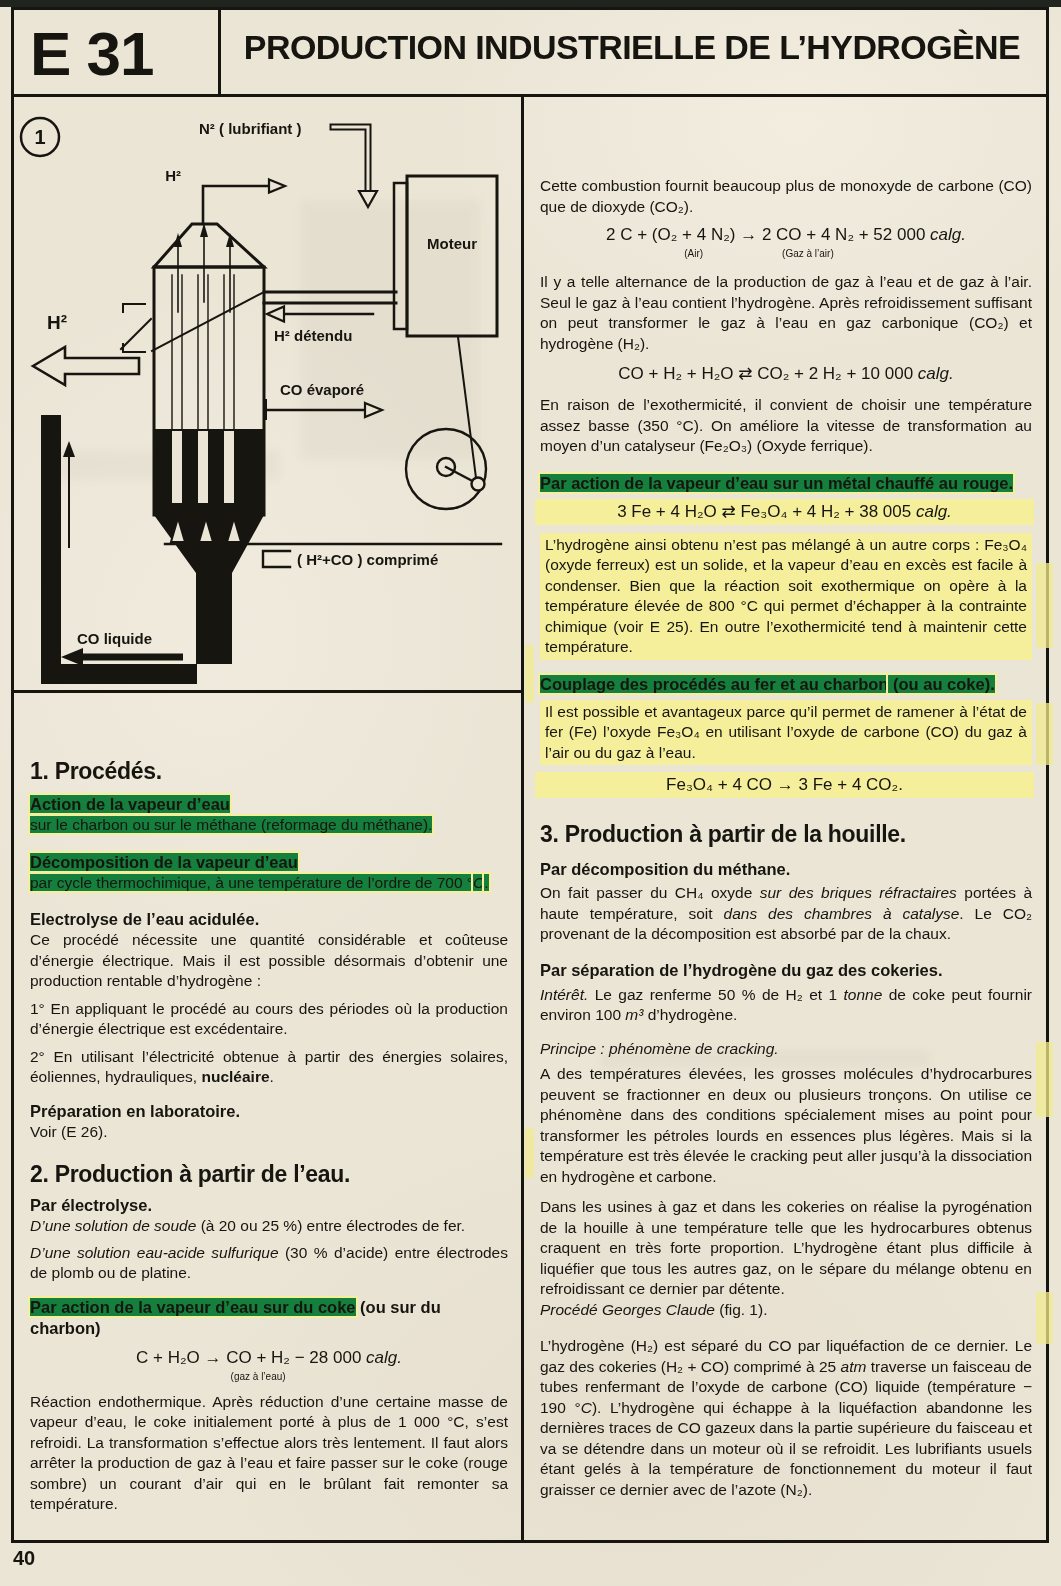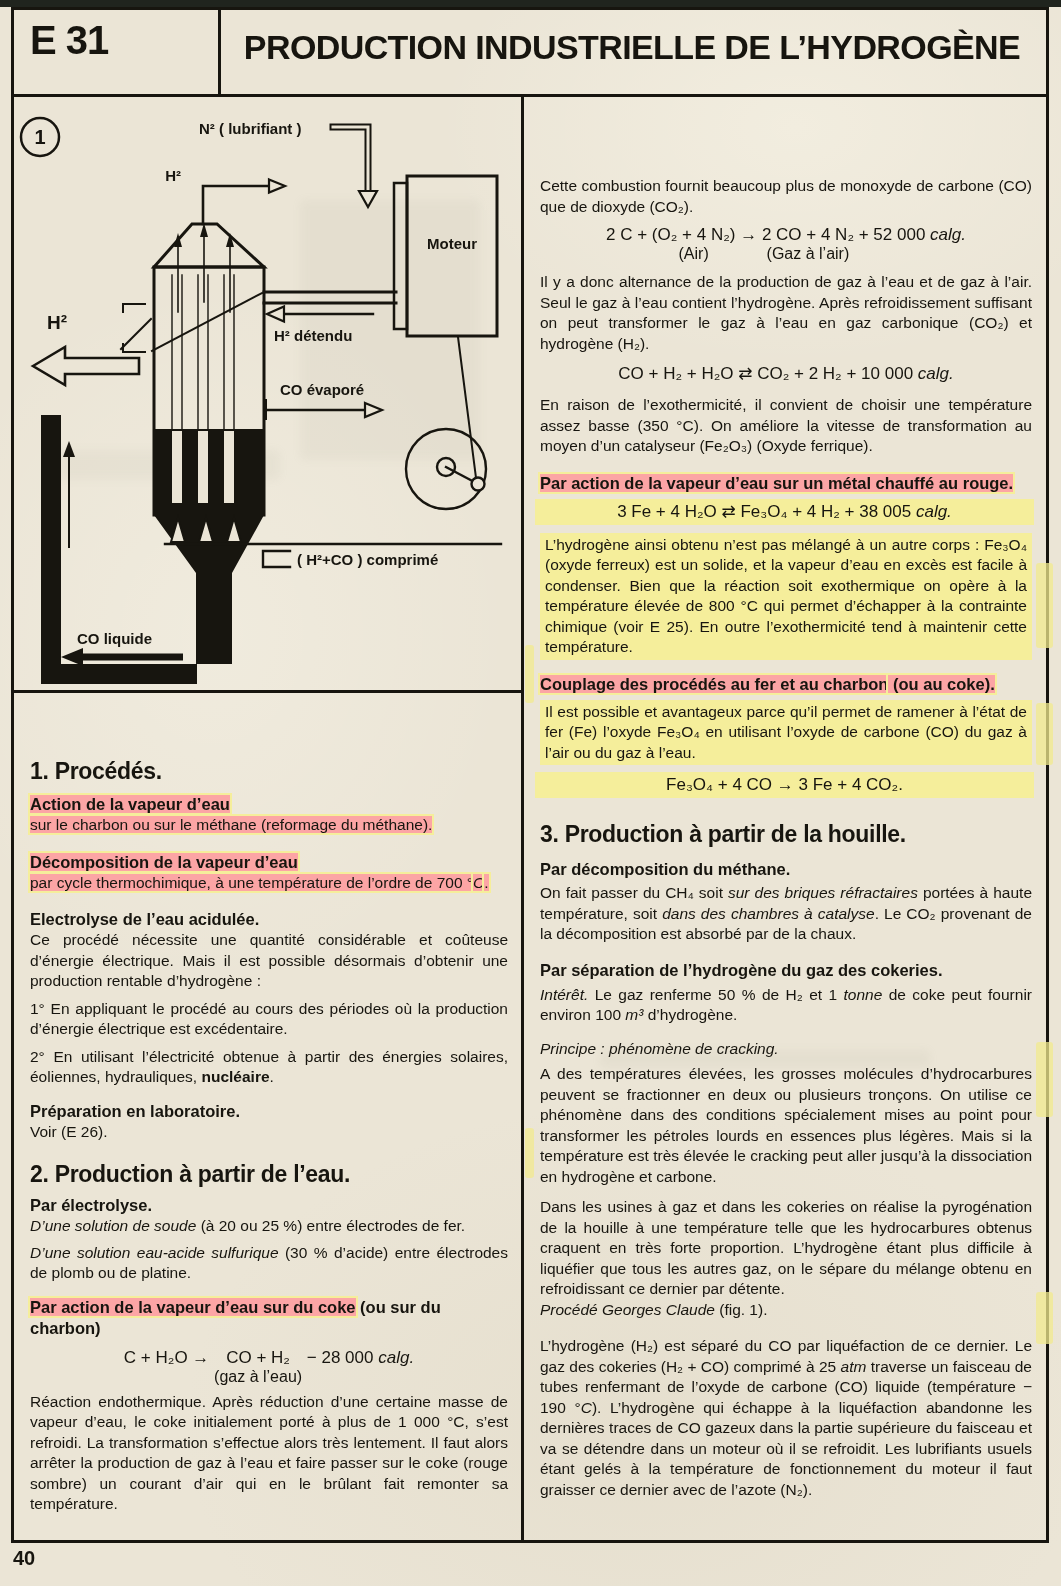--- a/index.html
+++ b/index.html
@@ -12,35 +12,35 @@
   body::before{content:"";position:absolute;inset:0;pointer-events:none;
     background:
       radial-gradient(ellipse 600px 400px at 75% 8%, rgba(255,252,240,.35), transparent 60%),
       radial-gradient(ellipse 500px 600px at 20% 40%, rgba(255,253,244,.25), transparent 60%),
       radial-gradient(ellipse 700px 500px at 60% 90%, rgba(205,195,170,.18), transparent 65%);
   }
   .abs{position:absolute;}
   .edge-band{left:0;top:0;width:1061px;height:7px;background:#20241e;}
   .frame{left:11px;top:7px;width:1032px;height:1530px;border:3px solid #17150f;background:transparent;}
   .rule{background:#17150f;}
-  .h-code{left:30px;top:18px;font-size:40px;font-weight:bold;letter-spacing:-1px;}
+  .h-code{left:30px;top:18px;font-size:62px;font-weight:bold;letter-spacing:-1px;}
   .h-title{left:232px;top:28px;width:800px;text-align:center;font-size:34px;font-weight:bold;letter-spacing:-0.6px;white-space:nowrap;}
   .col{position:absolute;text-align:left;}
   .col p{margin:0;}
   .body{font-size:15.5px;line-height:20.5px;text-align:justify;}
   .sub{font-size:16.5px;line-height:21px;font-weight:bold;text-align:left;}
   .h-num{font-size:23px;font-weight:bold;margin:0;letter-spacing:-0.3px;}
   .i{font-style:italic;}
   .b{font-weight:bold;}
-  .hl{background:#fca5a5;box-shadow:0 0 0 2px #f5ee9b;}
+  .hl{background:#15803d;box-shadow:0 0 0 2px #f5ee9b;}
   .hl-block{background:#f5ee9b;padding:2px 5px;margin-left:-5px;margin-right:-2px;}
   .eq{display:flex;justify-content:center;align-items:flex-start;font-size:17px;line-height:22px;}
   .eq span{white-space:pre;}
   .eq-stack{display:inline-flex;flex-direction:column;align-items:center;}
-  .eq-label{font-size:16px;line-height:14px;margin-top:1px;}
+  .eq-label{font-size:10px;line-height:14px;margin-top:1px;}
   .pgnum{left:13px;top:1547px;font-size:20px;font-weight:bold;}
   .ystrip{background:#f2ea8e;opacity:.75;border-radius:3px;}
   .ghost{background:#9a9886;filter:blur(4px);opacity:.08;border-radius:4px;pointer-events:none;}
   svg text{font-family:"Liberation Sans","DejaVu Sans",sans-serif;}
 </style>
 </head>
 <body>
 
 <div class="abs edge-band"></div>
 
@@ -189,21 +189,21 @@
 <div class="col" style="left:540px;top:176px;width:492px;">
   <p class="body" style="margin-bottom:7px;">Cette combustion fournit beaucoup plus de monoxyde de carbone (CO) que de dioxyde (CO₂).</p>
   <div class="eq" style="margin-bottom:11px;">
       <span>2 C + </span>
       <span class="eq-stack"><span>(O₂ + 4 N₂)</span><span class="eq-label">(Air)</span></span>
       <span> → </span>
       <span class="eq-stack"><span>2 CO + 4 N₂</span><span class="eq-label">(Gaz à l’air)</span></span>
       <span> + 52 000 </span>
       <span class="i">calg.</span>
     </div>
-  <p class="body" style="margin-bottom:9px;">Il y a donc alternance de la production de gaz à l’eau et de gaz à l’air. Seul le gaz à l’eau contient l’hydrogène. Après refroidissement suffisant on peut transformer le gaz à l’eau en gaz carbonique (CO₂) et hydrogène (H₂).</p>
+  <p class="body" style="margin-bottom:9px;">Il y a telle alternance de la production de gaz à l’eau et de gaz à l’air. Seul le gaz à l’eau contient l’hydrogène. Après refroidissement suffisant on peut transformer le gaz à l’eau en gaz carbonique (CO₂) et hydrogène (H₂).</p>
   <div class="eq" style="margin-bottom:10px;">
       <span>CO + H₂ + H₂O </span>
       <span>⇄</span>
       <span> CO₂ + 2 H₂ + 10 000 </span>
       <span class="i">calg.</span>
     </div>
   <p class="body" style="margin-bottom:16px;">En raison de l’exothermicité, il convient de choisir une température assez basse (350 °C). On améliore la vitesse de transformation au moyen d’un catalyseur (Fe₂O₃) (Oxyde ferrique).</p>
 
   <p class="sub" style="margin-bottom:5px;"><span class="b hl">Par action de la vapeur d’eau sur un métal chauffé au rouge.</span></p>
   <div class="eq hl-block" style="margin-bottom:8px;">
@@ -216,21 +216,21 @@
 
   <p class="sub" style="margin-bottom:5px;"><span class="b hl">Couplage des procédés au fer et au charbon</span><span class="hl"> (ou au coke).</span></p>
   <p class="body hl-block" style="margin-bottom:7px;">Il est possible et avantageux parce qu’il permet de ramener à l’état de fer (Fe) l’oxyde Fe₃O₄ en utilisant l’oxyde de carbone (CO) du gaz à l’air ou du gaz à l’eau.</p>
   <div class="eq hl-block" style="margin-bottom:23px;">
       <span>Fe₃O₄ + 4 CO → 3 Fe + 4 CO₂.</span>
     </div>
 
   <h2 class="h-num" style="margin-bottom:11px;">3. Production à partir de la houille.</h2>
 
   <p class="sub" style="margin-bottom:3px;"><span class="b">Par décomposition du méthane.</span></p>
-  <p class="body" style="margin-bottom:15px;"><span>On fait passer du CH₄ soit </span><span class="i">sur des briques réfractaires</span><span> portées à haute température, soit </span><span class="i">dans des chambres à catalyse</span><span>. Le CO₂ provenant de la décomposition est absorbé par de la chaux.</span></p>
+  <p class="body" style="margin-bottom:15px;"><span>On fait passer du CH₄ oxyde </span><span class="i">sur des briques réfractaires</span><span> portées à haute température, soit </span><span class="i">dans des chambres à catalyse</span><span>. Le CO₂ provenant de la décomposition est absorbé par de la chaux.</span></p>
 
   <p class="sub" style="margin-bottom:4px;"><span class="b">Par séparation de l’hydrogène du gaz des cokeries.</span></p>
   <p class="body" style="margin-bottom:13px;"><span class="i">Intérêt.</span><span> Le gaz renferme 50 % de H₂ et 1 </span><span class="i">tonne</span><span> de coke peut fournir environ 100 </span><span class="i">m³</span><span> d’hydrogène.</span></p>
 
   <p class="body" style="margin-bottom:5px;"><span class="i">Principe : phénomène de cracking.</span></p>
   <p class="body" style="margin-bottom:10px;">A des températures élevées, les grosses molécules d’hydrocarbures peuvent se fractionner en deux ou plusieurs tronçons. On utilise ce phénomène dans des conditions spécialement mises au point pour transformer les pétroles lourds en essences plus légères. Mais si la température est très élevée le cracking peut aller jusqu’à la dissociation en hydrogène et carbone.</p>
   <p class="body" style="">Dans les usines à gaz et dans les cokeries on réalise la pyrogénation de la houille à une température telle que les hydrocarbures obtenus craquent en très forte proportion. L’hydrogène étant plus difficile à liquéfier que tous les autres gaz, on le sépare du mélange obtenu en refroidissant ce dernier par détente.</p>
 
   <p class="body" style="margin-bottom:16px;"><span class="i">Procédé Georges Claude</span><span> (fig. 1).</span></p>
   <p class="body"><span>L’hydrogène (H₂) est séparé du CO par liquéfaction de ce dernier. Le gaz des cokeries (H₂ + CO) comprimé à 25 </span><span class="i">atm</span><span> traverse un faisceau de tubes renfermant de l’oxyde de carbone (CO) liquide (température − 190 °</span><span class="i">C</span><span>). L’hydrogène qui échappe à la liquéfaction abandonne les dernières traces de CO gazeux dans la partie supérieure du faisceau et va se détendre dans un moteur où il se refroidit. Les lubrifiants usuels étant gelés à la température de fonctionnement du moteur il faut graisser ce dernier avec de l’azote (N₂).</span></p>

